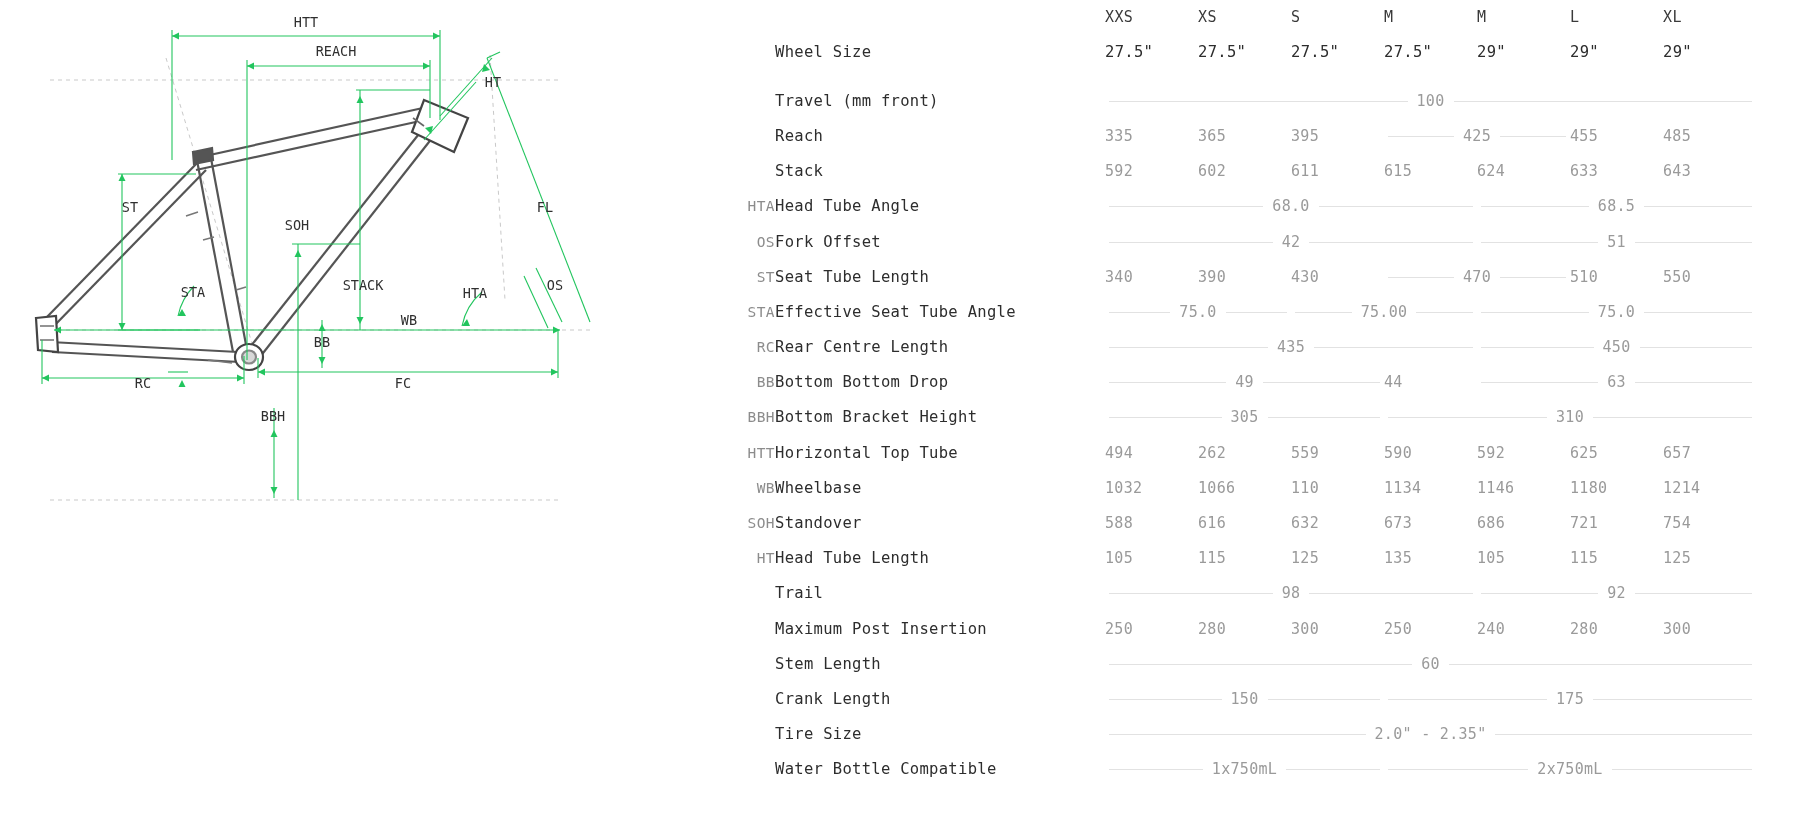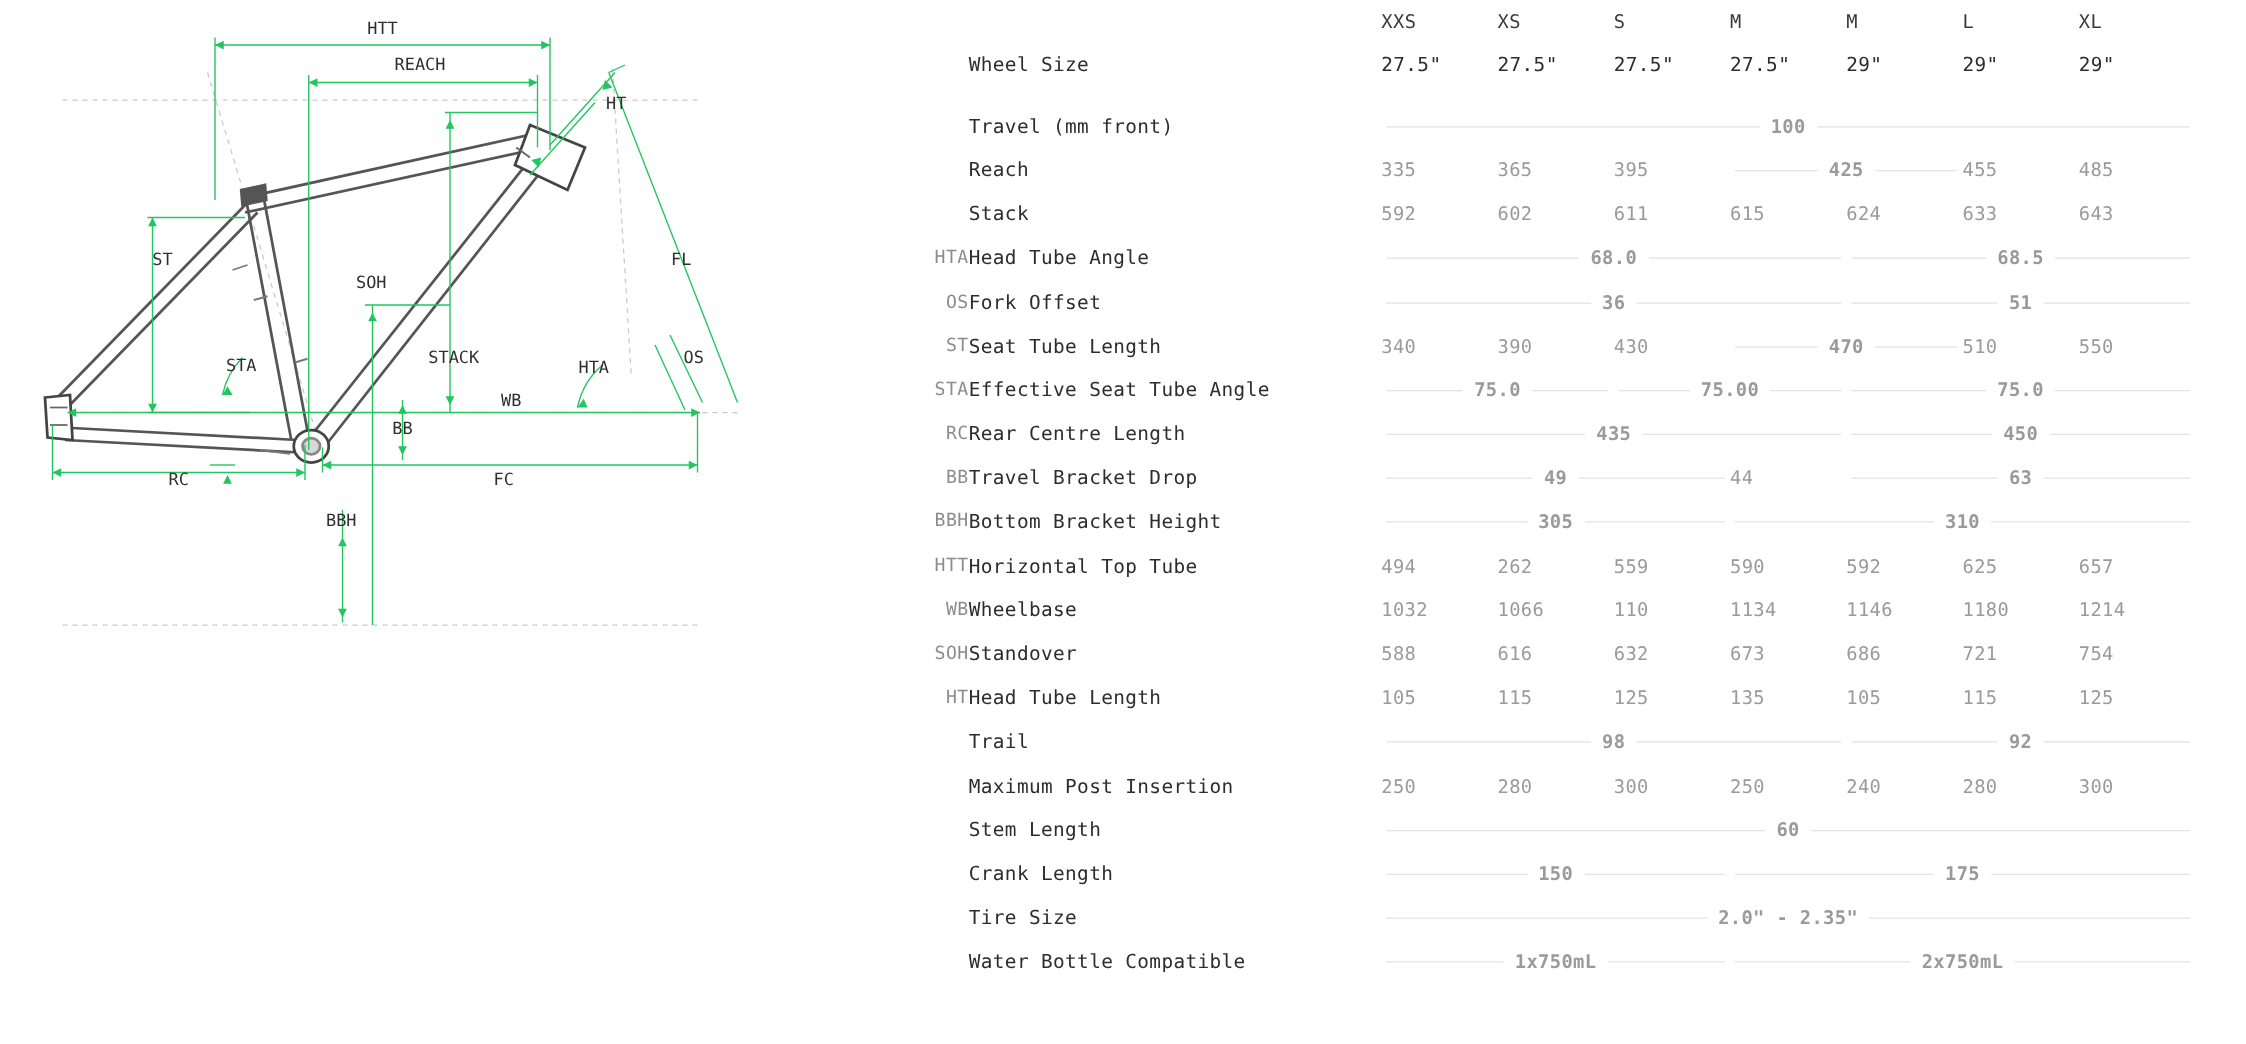--- a/index.html
+++ b/index.html
@@ -101,21 +101,20 @@
     right: 4px;
     top: 50%;
     height: 1px;
     background: #e2e2e2;
   }
   .span-cell .txt {
     position: relative;
     display: inline-block;
     background: #ffffff;
     padding: 0 9px;
-    font-weight: bold;
   }
   .wheel-row td.val { color: #2d2d2d; font-size: 15.5px; }
   .wheel-row td { height: 40px; }
   .spacer-row td { height: 14px; }
 </style>
 </head>
 <body>
 
 <div id="page">
 
@@ -326,21 +325,21 @@
           </tr>
           <tr class="data-row">
             <td class="abbr">HTA</td>
             <td class="label">Head Tube Angle</td>
             <td class="span-cell" colspan="4"><span class="rule"></span><span class="txt">68.0</span></td>
             <td class="span-cell" colspan="3"><span class="rule"></span><span class="txt">68.5</span></td>
           </tr>
           <tr class="data-row">
             <td class="abbr">OS</td>
             <td class="label">Fork Offset</td>
-            <td class="span-cell" colspan="4"><span class="rule"></span><span class="txt">36</span></td>
+            <td class="span-cell" colspan="4"><span class="rule"></span><span class="txt">42</span></td>
             <td class="span-cell" colspan="3"><span class="rule"></span><span class="txt">51</span></td>
           </tr>
           <tr class="data-row">
             <td class="abbr">ST</td>
             <td class="label">Seat Tube Length</td>
             <td class="val">340</td>
             <td class="val">390</td>
             <td class="val">430</td>
             <td class="span-cell" colspan="2"><span class="rule"></span><span class="txt">470</span></td>
             <td class="val">510</td>
@@ -354,21 +353,21 @@
             <td class="span-cell" colspan="3"><span class="rule"></span><span class="txt">75.0</span></td>
           </tr>
           <tr class="data-row">
             <td class="abbr">RC</td>
             <td class="label">Rear Centre Length</td>
             <td class="span-cell" colspan="4"><span class="rule"></span><span class="txt">435</span></td>
             <td class="span-cell" colspan="3"><span class="rule"></span><span class="txt">450</span></td>
           </tr>
           <tr class="data-row">
             <td class="abbr">BB</td>
-            <td class="label">Travel Bracket Drop</td>
+            <td class="label">Bottom Bottom Drop</td>
             <td class="span-cell" colspan="3"><span class="rule"></span><span class="txt">49</span></td>
             <td class="val">44</td>
             <td class="span-cell" colspan="3"><span class="rule"></span><span class="txt">63</span></td>
           </tr>
           <tr class="data-row">
             <td class="abbr">BBH</td>
             <td class="label">Bottom Bracket Height</td>
             <td class="span-cell" colspan="3"><span class="rule"></span><span class="txt">305</span></td>
             <td class="span-cell" colspan="4"><span class="rule"></span><span class="txt">310</span></td>
           </tr>

